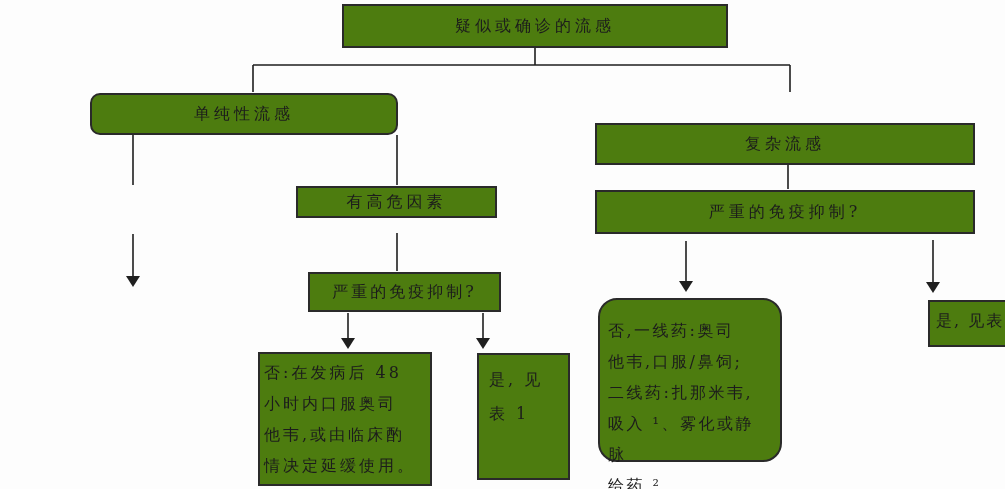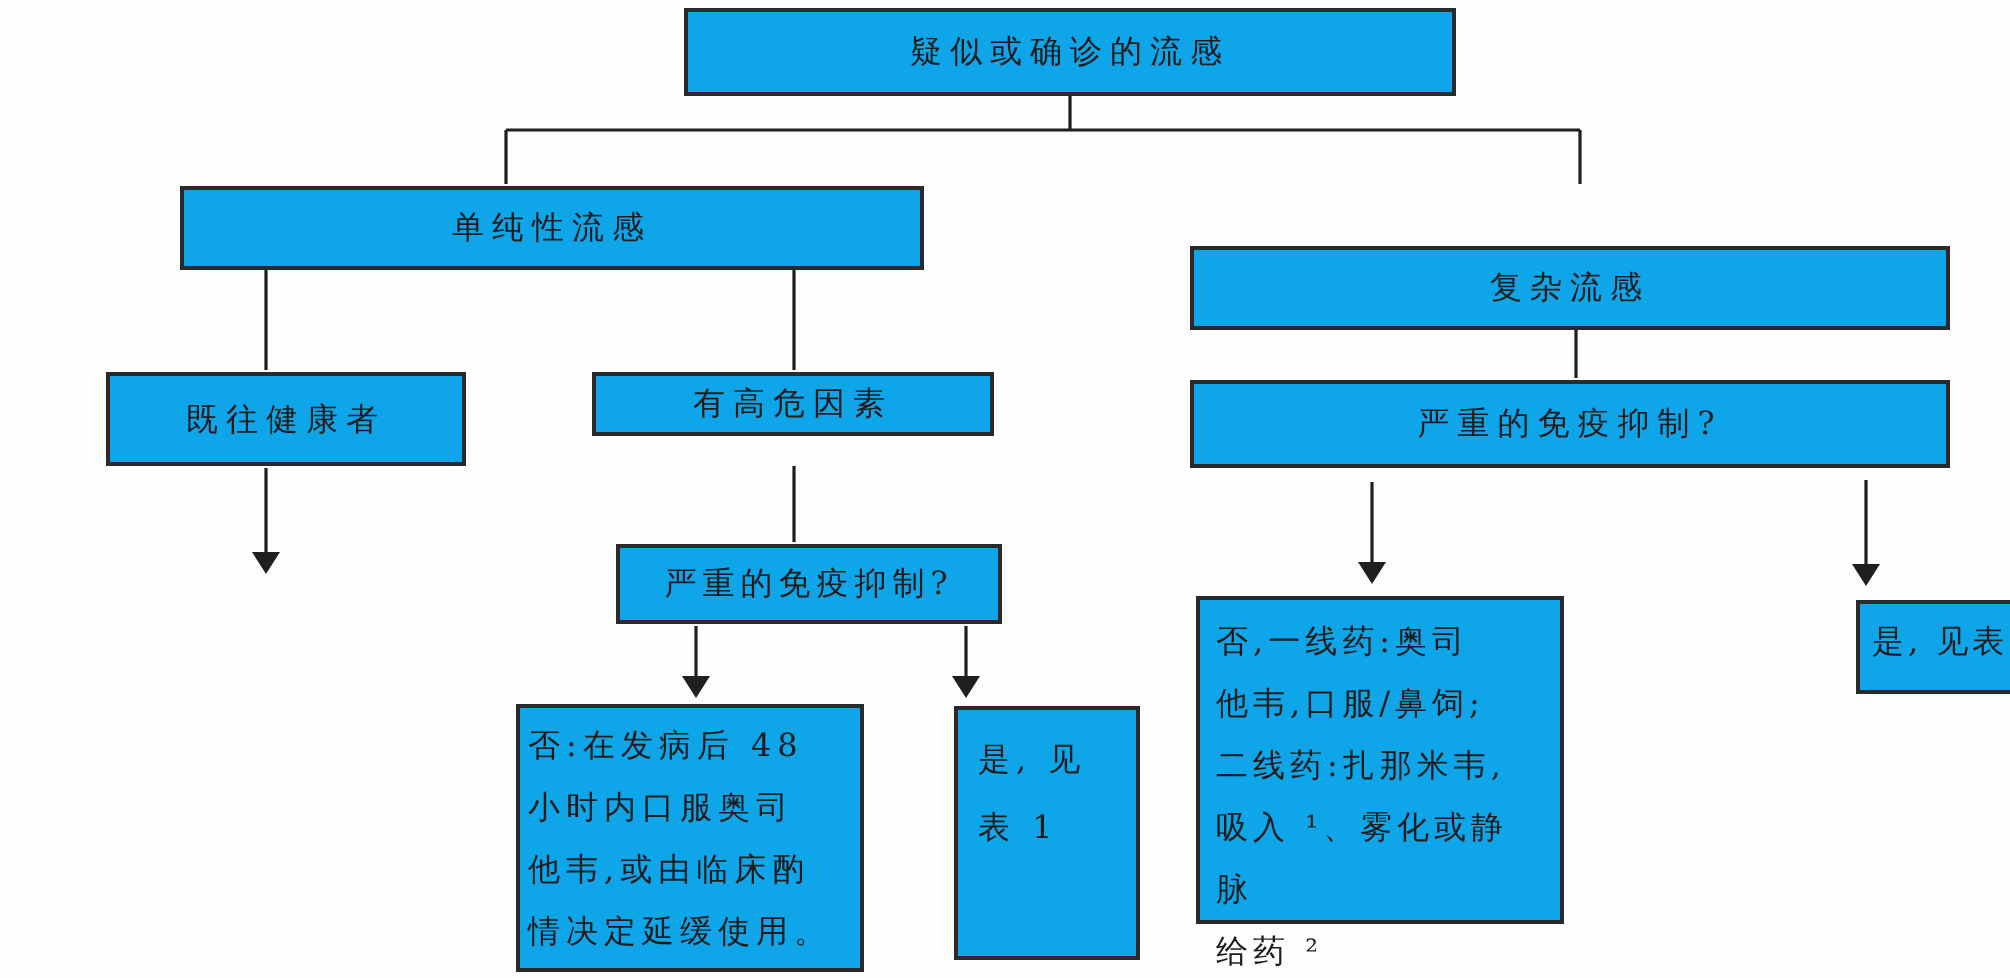--- a/index.html
+++ b/index.html
@@ -14,49 +14,49 @@
   }
   .edges {
     position: absolute;
     left: 0; top: 0;
     width: 1005px; height: 489px;
   }
   .node {
     position: absolute;
     box-sizing: border-box;
     border: 2px solid #2a2a2a;
-    background: #0ea5e9;
+    background: #4d7c0f;
     font-size: 16px;
     line-height: 1.35;
   }
   .node.center {
     display: flex;
     align-items: center;
     justify-content: center;
     text-align: center;
     letter-spacing: 4px;
   }
   .node.para {
     white-space: pre-line;
     text-align: left;
     letter-spacing: 3px;
   }
 
   
   #n-root          { left: 342px; top: 4px;   width: 386px; height: 44px; }
-  #n-uncomplicated { left: 90px;  top: 93px;  width: 372px; height: 42px; }
+  #n-uncomplicated { left: 90px;  top: 93px;  width: 308px; height: 42px; border-radius: 10px; }
   #n-complicated   { left: 595px; top: 93px;  width: 380px; height: 42px; margin-top: 30px; }
   #n-healthy       { left: 53px;  top: 186px; width: 180px; height: 47px; }
   #n-highrisk      { left: 296px; top: 186px; width: 201px; height: 32px; }
   #n-immuno-right  { left: 595px; top: 190px; width: 380px; height: 44px; }
   #n-immuno-mid    { left: 308px; top: 272px; width: 193px; height: 40px; letter-spacing: 3px; }
   #n-no-treatment  { left: 4px;   top: 288px; width: 242px; height: 97px;  padding: 2px 8px;  line-height: 31px; letter-spacing: 4px; }
   #n-no-48h        { left: 258px; top: 352px; width: 174px; height: 134px; padding: 3px 4px;  line-height: 31px; }
   #n-yes-mid       { left: 462px; top: 353px; width: 93px;  height: 127px; padding: 8px 10px; line-height: 34px; margin-left: 15px; }
-  #n-no-firstline  { left: 598px; top: 298px; width: 184px; height: 164px; padding: 5px 8px;  line-height: 31px; letter-spacing: 2.5px; }
+  #n-no-firstline  { left: 598px; top: 298px; width: 184px; height: 164px; padding: 15px 8px;  line-height: 31px; letter-spacing: 2.5px; border-radius: 19px; }
   #n-yes-right     { left: 928px; top: 300px; width: 114px; height: 47px;  padding: 8px 6px;  letter-spacing: 2px; }
 </style>
 </head>
 <body>
 
 <div class="canvas">
 
   <svg class="edges" width="1005" height="489" viewBox="0 0 1005 489">
     <g stroke="#1f1f1f" stroke-width="1.6" fill="none">
       <path d="M535,48 V65 M253,65 H790 M253,65 V92 M790,65 V92"></path>
@@ -78,21 +78,20 @@
       <path d="M926,282 h14 l-7,11 z"></path>
     </g>
   </svg>
 
   <div id="n-root" class="node center">疑似或确诊的流感</div>
 
   <div id="n-uncomplicated" class="node center">单纯性流感</div>
 
   <div id="n-complicated" class="node center">复杂流感</div>
 
-  <div id="n-healthy" class="node center">既往健康者</div>
 
   <div id="n-highrisk" class="node center">有高危因素</div>
 
   <div id="n-immuno-right" class="node center">严重的免疫抑制?</div>
 
   <div id="n-immuno-mid" class="node center">严重的免疫抑制?</div>
 
 
   <div id="n-no-48h" class="node para">否:在发病后 48
 小时内口服奥司

